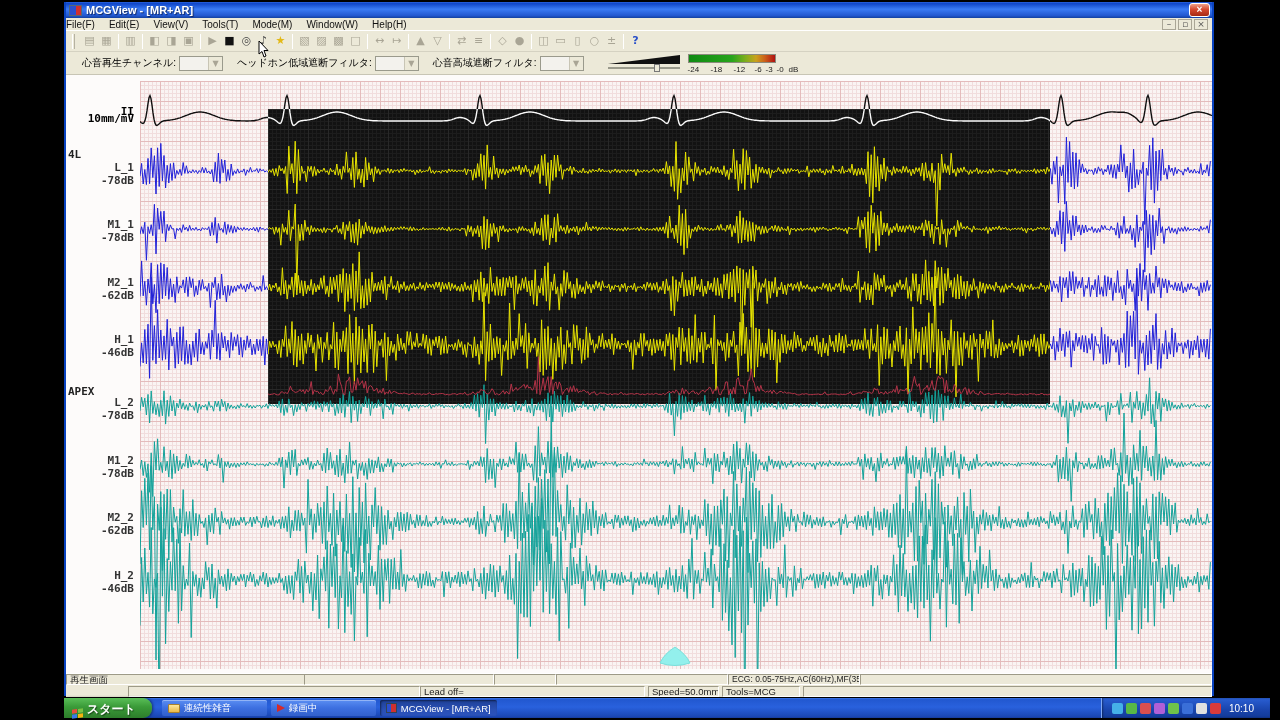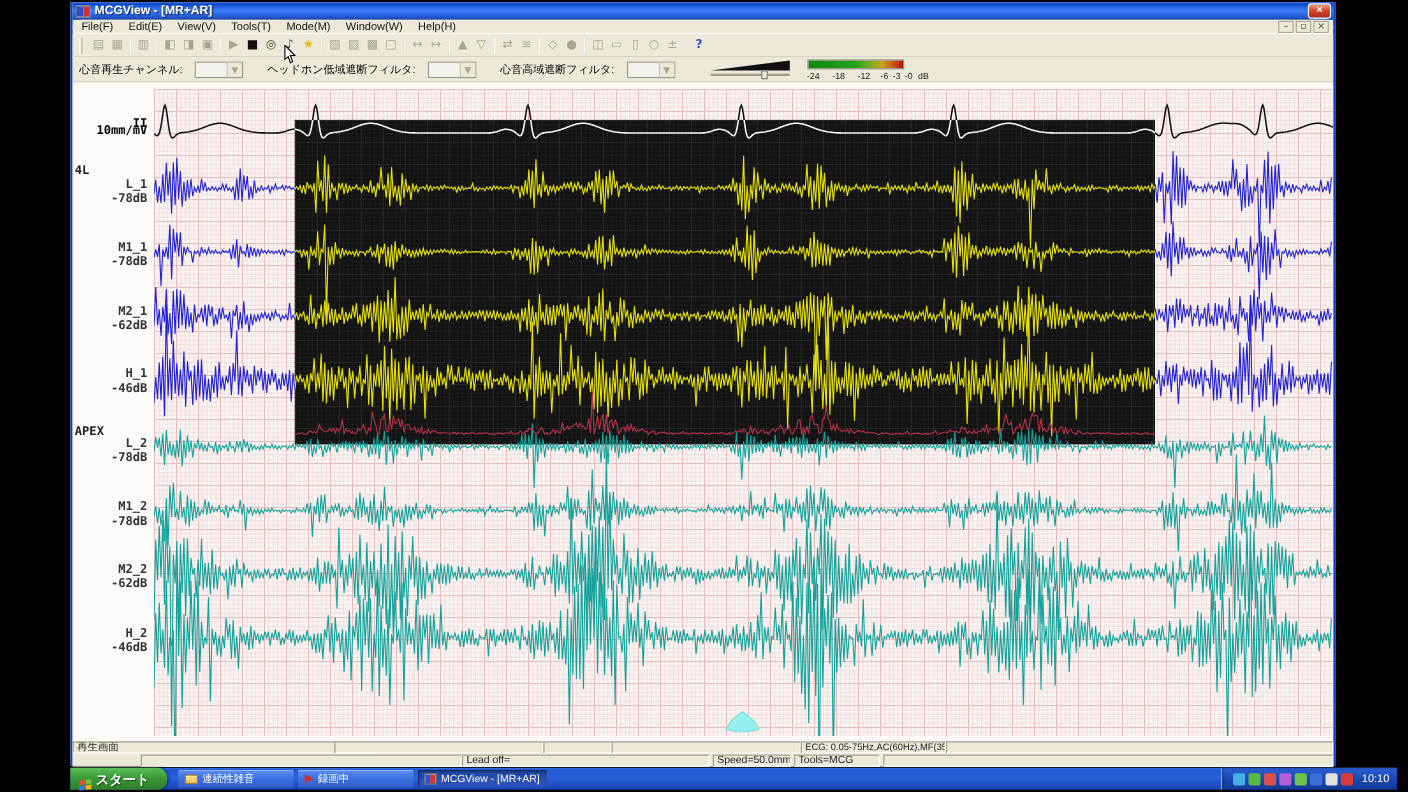--- a/index.html
+++ b/index.html
@@ -13,39 +13,39 @@
     display:flex;align-items:center;padding:0 3px;}
   #title-icon{width:13px;height:11px;margin-right:4px;background:#fff;border:1px solid #567;
     display:grid;grid-template-columns:1fr 1fr;}
   #title-icon i{display:block;}
   #title-icon i:nth-child(1){background:#2a4fd0;}#title-icon i:nth-child(2){background:#d03030;}
   #title-text{color:#fff;font-size:11px;font-weight:bold;text-shadow:1px 1px 1px rgba(0,0,20,.6);white-space:nowrap;}
   #close-btn{position:absolute;right:2px;top:1px;width:21px;height:14px;border:1px solid #fff;border-radius:3px;
     background:linear-gradient(180deg,#f1a088,#d6492f 45%,#a52913);color:#fff;
     font:bold 10px/12px "Liberation Sans",sans-serif;text-align:center;}
   #menubar{position:relative;height:13px;background:#ece9d8;display:flex;align-items:center;
-    padding-left:8px;border-bottom:1px solid #fff;border-radius:6px;}
+    border-bottom:1px solid #fff;}
   .menu-item{font-size:10px;color:#111;margin-right:14px;white-space:nowrap;}
   #mdi-buttons{position:absolute;right:4px;top:1px;display:flex;gap:2px;}
   .mdi-btn{width:14px;height:11px;background:#ece9d8;border:1px solid #aaa696;
     font:9px/9px "DejaVu Sans",sans-serif;color:#555;text-align:center;}
   
   #toolbar1{height:21px;background:#ece9d8;display:flex;align-items:center;padding-left:6px;
     border-bottom:1px solid #d5d2c2;position:relative;}
   .grip{width:3px;height:15px;border-left:1px solid #fff;border-right:1px solid #b6b2a2;margin-right:6px;}
   .tbtn{width:17px;height:16px;text-align:center;font:11px/15px "DejaVu Sans",sans-serif;color:#a9a595;}
   .tbtn.k{color:#111;}
   .tbtn.e{color:#444;}
   .tbtn.a{color:#e3b917;}
   .tbtn.b{color:#2a50c8;font-weight:bold;}
   .tsep{width:1px;height:15px;background:#b6b2a2;border-right:1px solid #fff;margin:0 3px;}
   #cursor-arrow{position:absolute;left:192px;top:10px;z-index:5;}
   
-  #toolbar2{height:23px;background:#ece9d8;display:flex;align-items:center;padding-left:6px;
-    border-bottom:1px solid #c8c5b5;font-size:10px;color:#000;position:relative;gap:8px;}
+  #toolbar2{height:23px;background:#ece9d8;display:flex;align-items:center;padding-left:16px;
+    border-bottom:1px solid #c8c5b5;font-size:10px;color:#000;position:relative;}
   .t2label{white-space:nowrap;margin-right:3px;}
   .combo{width:44px;height:15px;background:#f3f2ed;border:1px solid #9a9a8c;display:flex;margin-right:14px;}
   .combo .cval{flex:1;}
   .combo .carr{width:14px;background:#ece9d8;border-left:1px solid #c8c5b5;
     font:8px/13px "DejaVu Sans",sans-serif;color:#a9a595;text-align:center;}
   #vol{position:relative;width:78px;height:18px;margin-left:8px;}
   #vol-wedge{position:absolute;left:2px;top:1px;width:0;height:0;
     border-bottom:9px solid #101010;border-left:72px solid transparent;}
   #vol-track{position:absolute;left:2px;top:13px;width:72px;height:2px;background:#9a9a8c;}
   #vol-thumb{position:absolute;left:48px;top:10px;width:6px;height:8px;background:#ece9d8;
@@ -95,21 +95,21 @@
   .task-btn span{color:#fff;font-size:9.5px;white-space:nowrap;overflow:hidden;text-overflow:ellipsis;}
   .ico-folder{width:12px;height:9px;background:linear-gradient(180deg,#ffe89a,#e8b94a);border:1px solid #a9812c;
     border-radius:1px;position:relative;flex:0 0 auto;}
   .ico-folder:before{content:"";position:absolute;left:0;top:-3px;width:5px;height:2px;background:#e8b94a;
     border:1px solid #a9812c;border-bottom:none;}
   .ico-flag{width:0;height:0;border-left:8px solid #d62a2a;border-top:4px solid transparent;
     border-bottom:4px solid transparent;flex:0 0 auto;}
   .ico-app{width:11px;height:10px;background:#fff;border:1px solid #345;display:grid;
     grid-template-columns:1fr 1fr;flex:0 0 auto;}
   .ico-app i:nth-child(1){background:#2a4fd0;}.ico-app i:nth-child(2){background:#d03030;}
-  #tray{margin-left:auto;height:20px;display:flex;align-items:center;padding:0 7px 0 10px;gap:3px;
+  #tray{margin-left:auto;height:20px;display:flex;align-items:center;padding:0 16px 0 10px;gap:3px;
     background:linear-gradient(180deg,#2a5fd4 0%,#1944ac 60%,#123a98 100%);
     border-left:1px solid #7fa8f5;box-shadow:inset 1px 0 2px rgba(0,0,0,.4);}
   .tray-ico{width:11px;height:11px;border-radius:2px;}
   #clock{color:#fff;font-size:10px;margin-left:5px;}
 </style>
 </head>
 <body>
 
 <div id="window">
 

